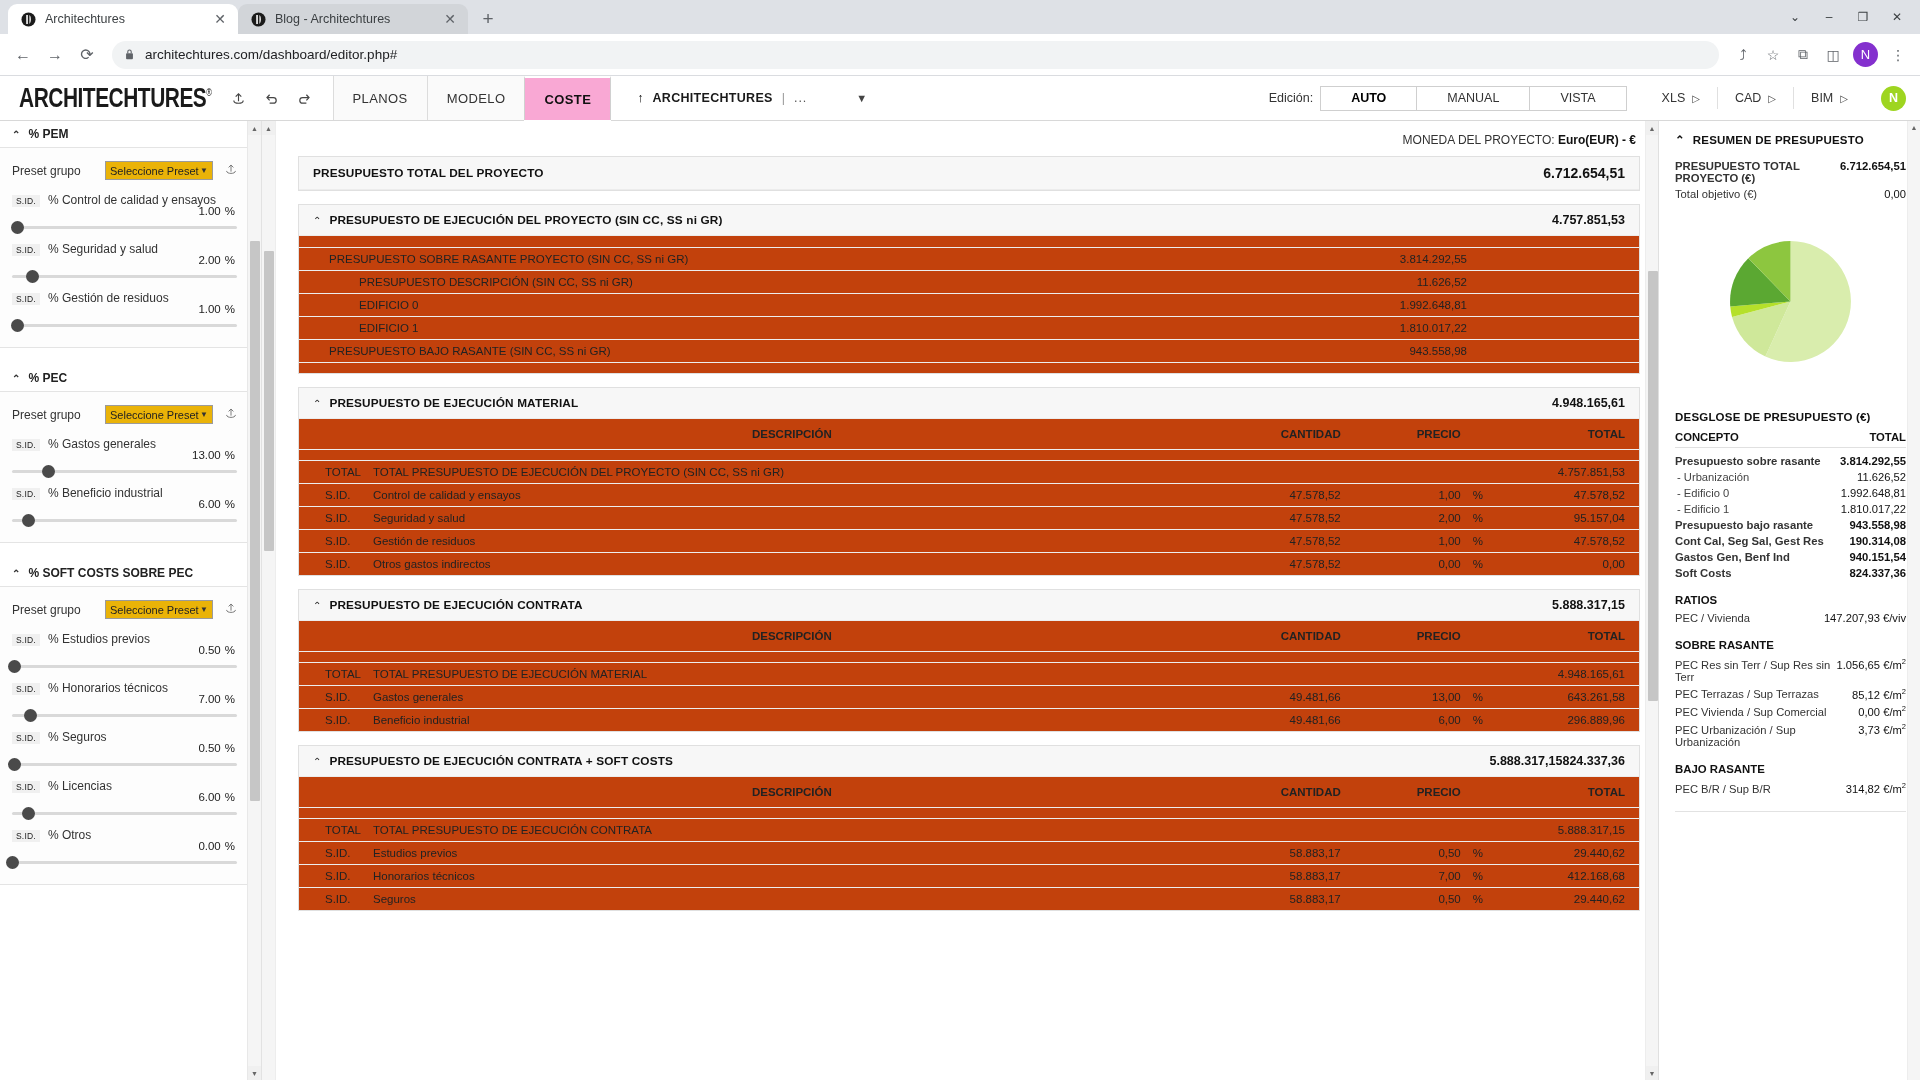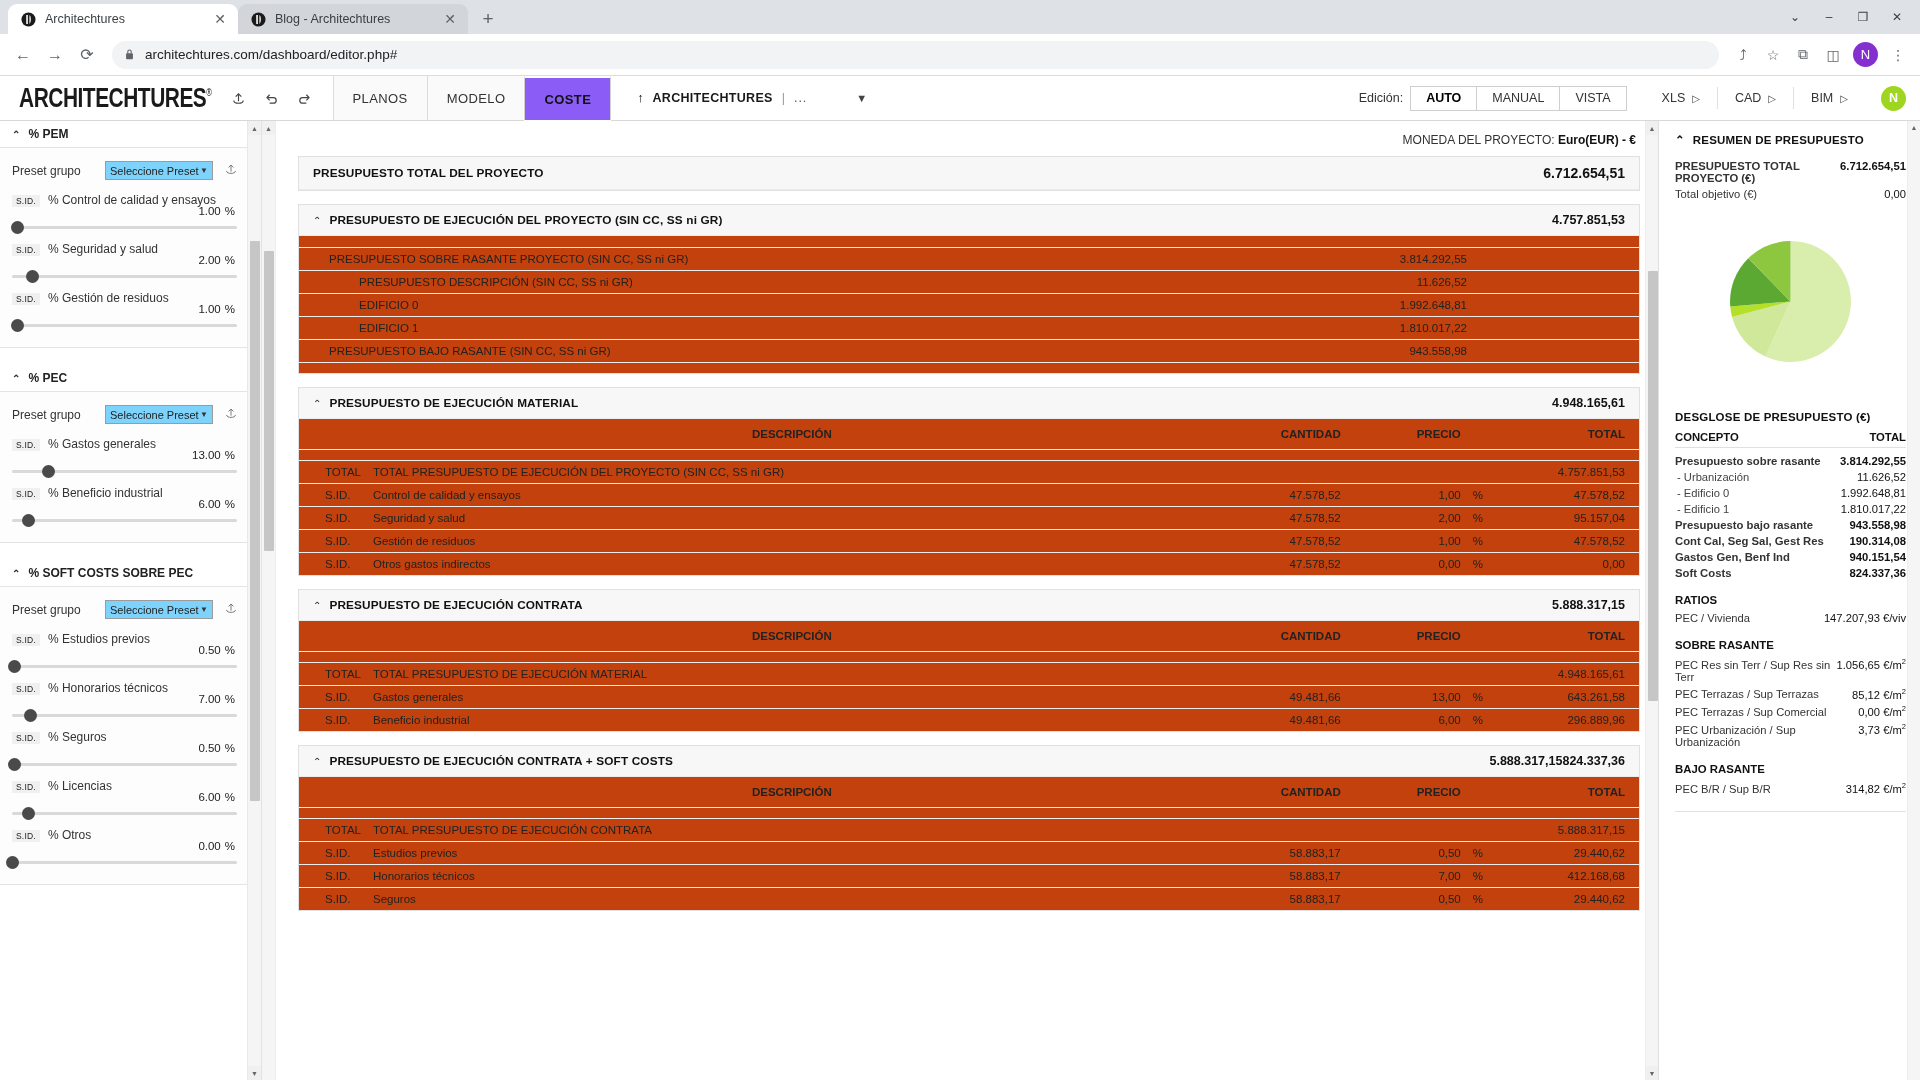--- a/index.html
+++ b/index.html
@@ -107,21 +107,21 @@
   }
   .main-tabs { display: flex; align-items: stretch; margin-left: 10px; }
   .mtab {
     min-width: 78px; padding: 0 19px;
     display: flex; align-items: center; justify-content: center;
     font-size: 13px; color: #333; letter-spacing: 0.4px;
     border-left: 1px solid #dcdcdc; border-right: 1px solid #dcdcdc;
     margin-left: -1px; background: #fafafa;
   }
   .mtab.selected {
-    background: #8b5cf6; font-weight: 700; color: #111;
+    background: #f9a8d4; font-weight: 700; color: #111;
     border-top: 2px solid #ffffff;
     box-shadow: 0 1px 0 0 #ffffff;
     position: relative; z-index: 2;
     border-left: 1px solid #d0d0d0; border-right: 1px solid #d0d0d0;
   }
   .project-zone {
     display: flex; align-items: center; gap: 9px;
     margin-left: 26px; font-size: 12.5px;
   }
   .proj-name { font-weight: 700; letter-spacing: 0.3px; color: #1a1a1a; }
@@ -130,21 +130,21 @@
   .caret-down {
     margin-left: 40px; color: #444; font-size: 11px;
   }
   .header-right {
     margin-left: auto; display: flex; align-items: center;
     gap: 0; padding-right: 14px;
   }
   .edicion-label { font-size: 12.5px; color: #333; margin-right: 8px; }
   .seg-group { display: flex; align-items: stretch; height: 25px; }
   .seg-btn {
-    padding: 0 15px; display: flex; align-items: center;
+    padding: 0 30px; display: flex; align-items: center;
     font-size: 12.5px; color: #333;
     border: 1px solid #cfcfcf; margin-left: -1px; background: #fff;
   }
   .seg-btn.active { font-weight: 700; color: #000; background: #fff; }
   .export-group { display: flex; align-items: center; margin-left: 18px; }
   .export-btn {
     display: flex; align-items: center; gap: 7px;
     padding: 0 17px; font-size: 12.5px; color: #333;
     border-left: 1px solid #e0e0e0; height: 22px;
   }
@@ -182,21 +182,21 @@
     border: 1px solid #e4e4e4; border-left: none; border-right: none;
     background: #fdfdfd; padding: 8px 0 10px 0;
   }
   .preset-row {
     display: flex; align-items: center; gap: 10px;
     padding: 5px 10px 10px 12px;
   }
   .preset-label { font-size: 12px; color: #333; flex: 1; }
   .preset-select {
     width: 108px; height: 19px; border: 1px solid #9b9b9b;
-    background: #7dd3fc; font-size: 11px; color: #222;
+    background: #eab308; font-size: 11px; color: #222;
     display: flex; align-items: center; padding: 2px 4px;
     justify-content: space-between;
   }
   .sel-caret { font-size: 8px; color: #333; }
   .preset-upload { font-size: 13px; color: #666; width: 16px; text-align: center; }
 
   .slider-block { padding: 3px 12px 4px 12px; }
   .sl-toprow { display: flex; align-items: baseline; gap: 8px; }
   .sl-sid {
     font-size: 8.5px; color: #222; background: #f0f0f0;
@@ -1012,21 +1012,21 @@
       <div id="rp-sobre">
           <div class="rp-row">
             <span class="lbl">PEC Res sin Terr / Sup Res sin Terr</span>
             <span class="val">1.056,65 €/m<span class="sup">2</span></span>
           </div>
           <div class="rp-row">
             <span class="lbl">PEC Terrazas / Sup Terrazas</span>
             <span class="val">85,12 €/m<span class="sup">2</span></span>
           </div>
           <div class="rp-row">
-            <span class="lbl">PEC Terrazas / Sup Comercial</span>
+            <span class="lbl">PEC Vivienda / Sup Comercial</span>
             <span class="val">0,00 €/m<span class="sup">2</span></span>
           </div>
           <div class="rp-row">
             <span class="lbl">PEC Urbanización / Sup Urbanización</span>
             <span class="val">3,73 €/m<span class="sup">2</span></span>
           </div>
         </div>
 
       <div class="rp-sec-label">BAJO RASANTE</div>
       <div id="rp-bajo">

